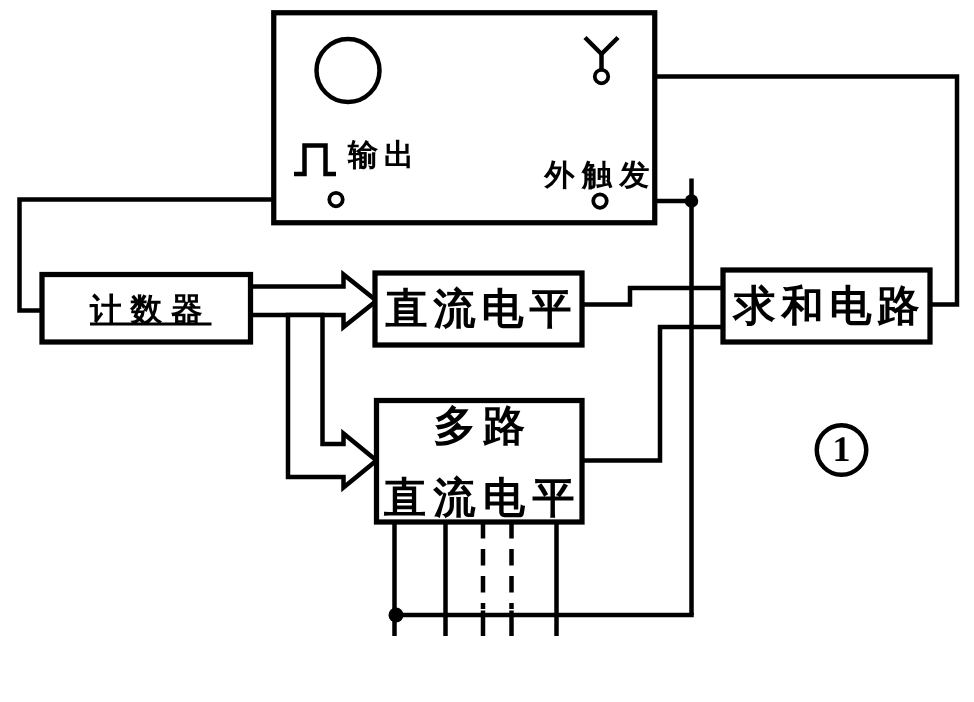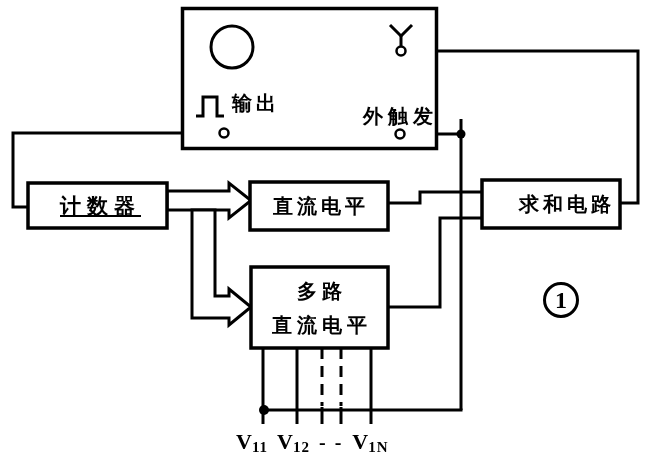--- a/index.html
+++ b/index.html
@@ -18,21 +18,21 @@
     font-weight: bold;
     color: #000;
     white-space: nowrap;
     -webkit-user-select: none;
   }
   .panel-label { font-size: 20px; }
   .box-label {
     display: flex;
     align-items: center;
     justify-content: center;
-    font-size: 20px;
+    font-size: 28px;
   }
   .mux-label {
     flex-direction: column;
     line-height: 1.7;
   }
   .ls4 { letter-spacing: 4px; text-indent: 4px; font-family: Liberation Mono, monospace; }
   .ls5 { letter-spacing: 5px; text-indent: 5px; }
   .ls6 { letter-spacing: 6px; text-indent: 6px; }
   #figure-badge {
     position: absolute;
@@ -117,31 +117,25 @@
   </svg>
 
   <div class="label panel-label ls4" style="left:228px; top:90px;">输出</div>
 
   <div class="label panel-label ls5" style="left:338px; top:103px;margin-left:20px;">外触发</div>
 
   <div class="label box-label ls6" style="left:28px; top:183px; width:139px; height:45px; font-size:21px;text-decoration:underline;">计数器</div>
 
   <div class="label box-label ls4" style="left:250px; top:182px; width:138px; height:48px;">直流电平</div>
 
-  <div class="label box-label ls4" style="left:482px; top:180px; width:166px; height:48px;">求和电路</div>
+  <div class="label box-label ls4" style="left:482px; top:180px; width:138px; height:48px;">求和电路</div>
 
   <div class="label box-label mux-label ls5" style="left:251px; top:267px; width:137px; height:81px;">
     <span>多路</span>
     <span>直流电平</span>
   </div>
 
   <div id="figure-badge">
     <span>1</span>
   </div>
 
-  <div id="channel-labels">
-    <span><span>V</span><span class="sub">11</span></span>
-    <span><span>V</span><span class="sub">12</span></span>
-    <span class="sep">- -</span>
-    <span><span>V</span><span class="sub">1N</span></span>
-  </div>
 
 </div>
 
 </body></html>

